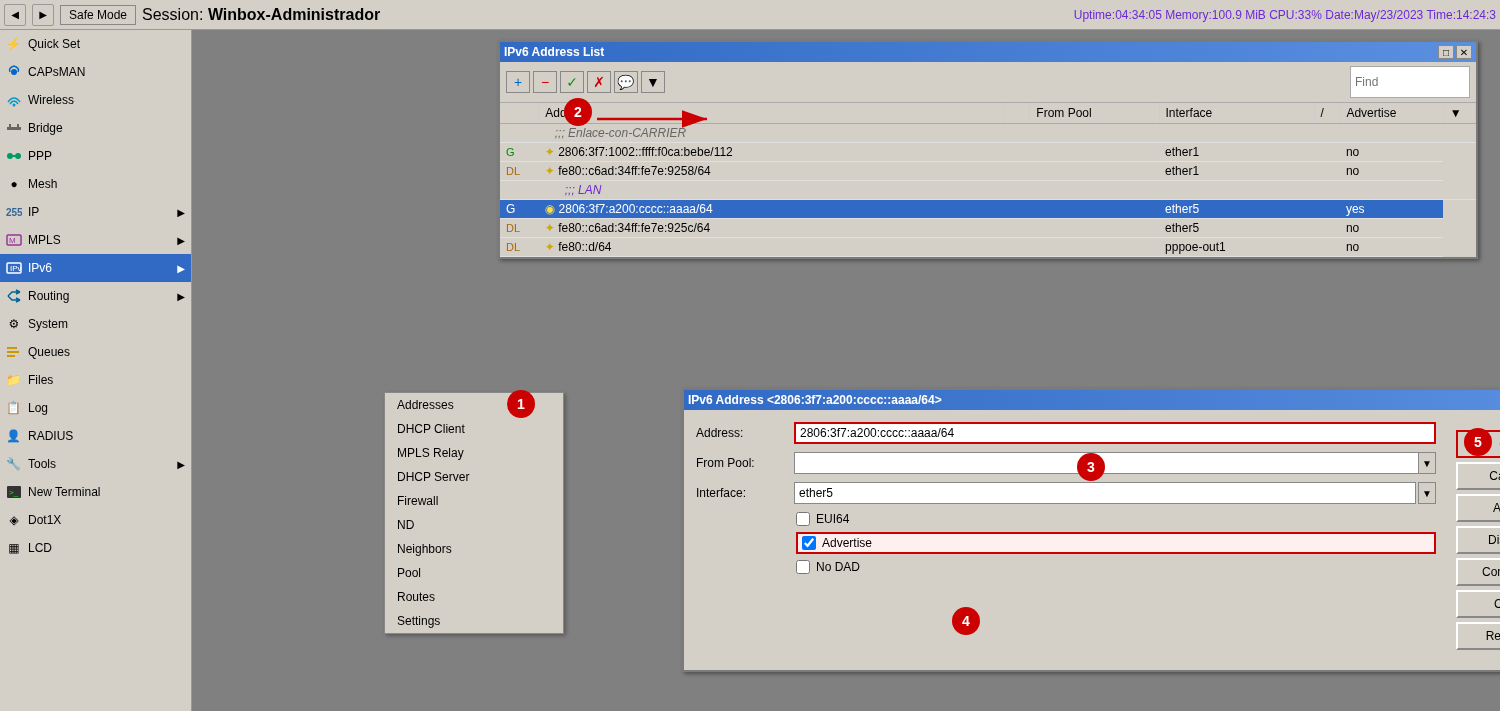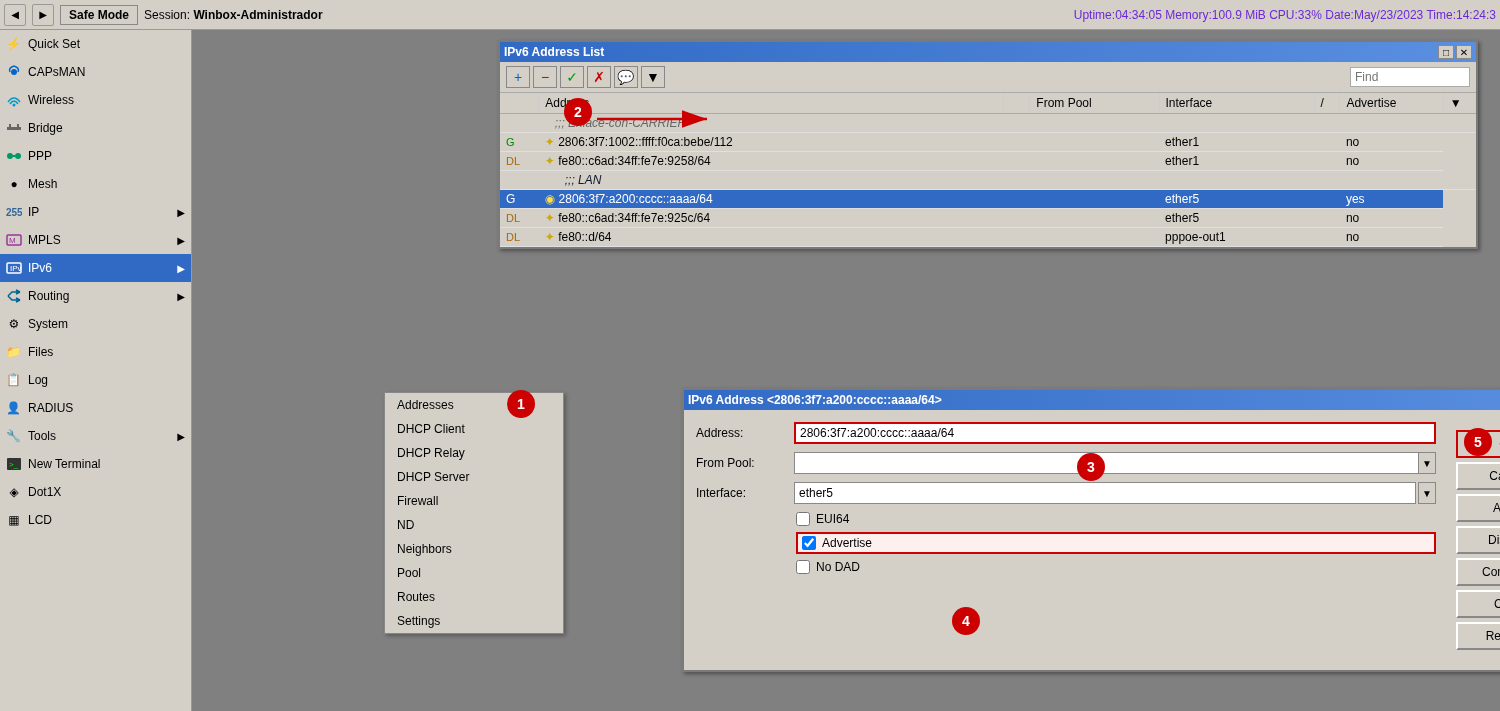--- a/index.html
+++ b/index.html
@@ -31,24 +31,23 @@
       display: flex; align-items: center; justify-content: center;
       cursor: pointer;
       font-size: 10px;
     }
     .safemode-btn {
       background: #d4d0c8;
       border: 1px solid #888;
       padding: 2px 8px;
       cursor: pointer;
       font-size: 12px;
-      font-weight: bold;
     }
     .session-label {
-      font-size: 12px;
+      font-size: 16px;
       color: #000;
     }
     .session-value {
       font-weight: bold;
       color: #000;
     }
     .topbar-status {
       margin-left: auto;
       font-size: 12px;
       color: #6d28d9;
@@ -160,21 +159,21 @@
     .tb-btn.red { color: #cc0000; }
     .tb-btn.green { color: #009900; }
     .tb-btn.orange { color: #cc6600; }
 
     .find-box {
       margin-left: auto;
       display: flex; align-items: center;
     }
     .find-input {
       width: 120px;
-      height: 20px;
+      height: 32px;
       border: 1px solid #aaa;
       background: white;
       padding: 0 4px;
       font-size: 12px;
     }
 
     
     .addr-table {
       width: 100%;
       border-collapse: collapse;
@@ -490,20 +489,30 @@
       </span>
       <span class="sidebar-label">Routing</span>
       <span class="sidebar-arrow">▶</span>
     </div>
 
     <div class="sidebar-item">
       <span class="sidebar-icon">⚙</span>
       <span class="sidebar-label">System</span>
     </div>
 
+    <div class="sidebar-item">
+      <span class="sidebar-icon">
+        <svg width="16" height="16" viewBox="0 0 16 16">
+            <rect x="1" y="3" width="10" height="2" fill="#cc9900"></rect>
+            <rect x="1" y="7" width="12" height="2" fill="#cc9900"></rect>
+            <rect x="1" y="11" width="8" height="2" fill="#cc9900"></rect>
+          </svg>
+      </span>
+      <span class="sidebar-label">Queues</span>
+    </div>
 
     <div class="sidebar-item">
       <span class="sidebar-icon">📁</span>
       <span class="sidebar-label">Files</span>
     </div>
 
     <div class="sidebar-item">
       <span class="sidebar-icon">📋</span>
       <span class="sidebar-label">Log</span>
     </div>
@@ -595,21 +604,21 @@
               <td><span style="color:#ccaa00">✦</span> fe80::c6ad:34ff:fe7e:9258/64</td>
               <td></td>
               <td></td>
               <td>ether1</td>
               <td></td>
               <td>no</td>
             </tr>
 
             <tr class="comment">
               <td></td>
-              <td colspan="7" style="color:#0f172a;font-style:italic;">&nbsp;&nbsp;&nbsp;&nbsp;&nbsp;&nbsp;;;; LAN</td>
+              <td colspan="7" style="color:#6d28d9;font-style:italic;">&nbsp;&nbsp;&nbsp;&nbsp;&nbsp;&nbsp;;;; LAN</td>
             </tr>
 
             <tr class="selected">
               <td><span>G</span></td>
               <td><span style="color:#ffdd44">◉</span> 2806:3f7:a200:cccc::aaaa/64</td>
               <td></td>
               <td></td>
               <td>ether5</td>
               <td></td>
               <td>yes</td>
@@ -696,21 +705,21 @@
           <button class="action-btn">Comment</button>
           <button class="action-btn">Copy</button>
           <button class="action-btn">Remove</button>
         </div>
       </div>
     </div>
 
     <div class="dropdown-menu">
       <div class="dropdown-item">Addresses</div>
       <div class="dropdown-item">DHCP Client</div>
-      <div class="dropdown-item">DHCP Relay</div>
+      <div class="dropdown-item">MPLS Relay</div>
       <div class="dropdown-item">DHCP Server</div>
       <div class="dropdown-item">Firewall</div>
       <div class="dropdown-item">ND</div>
       <div class="dropdown-item">Neighbors</div>
       <div class="dropdown-item">Pool</div>
       <div class="dropdown-item">Routes</div>
       <div class="dropdown-item">Settings</div>
     </div>
 
     <div class="annotation" style="top:360px; left:315px;">

